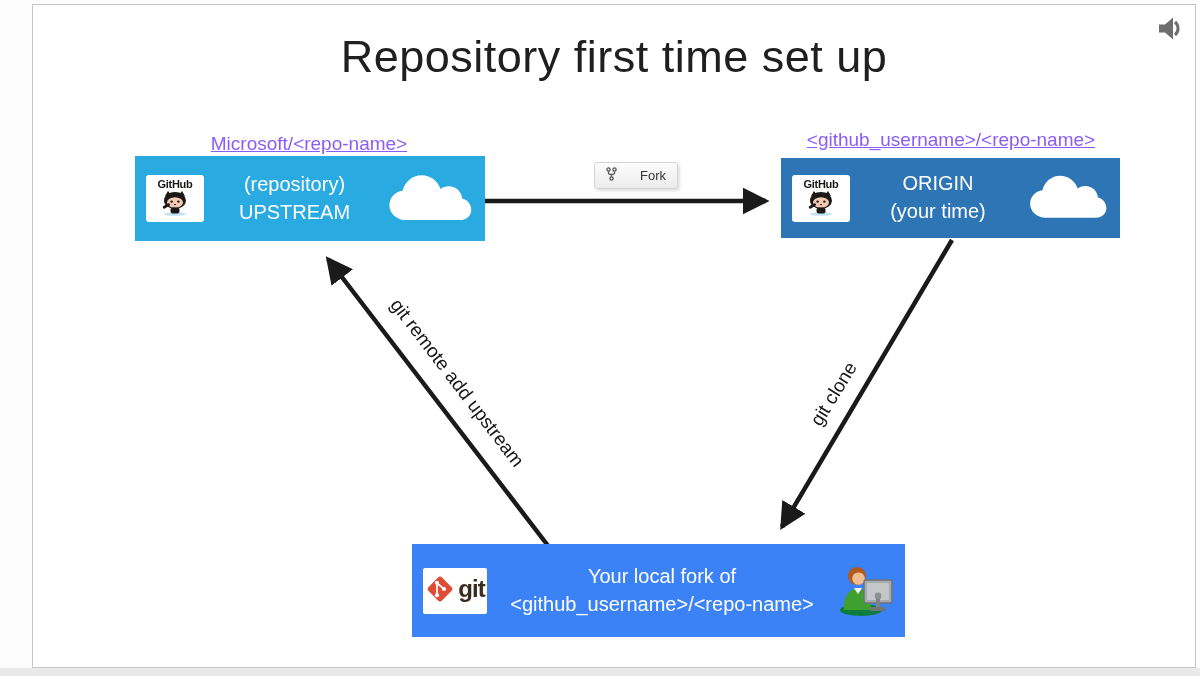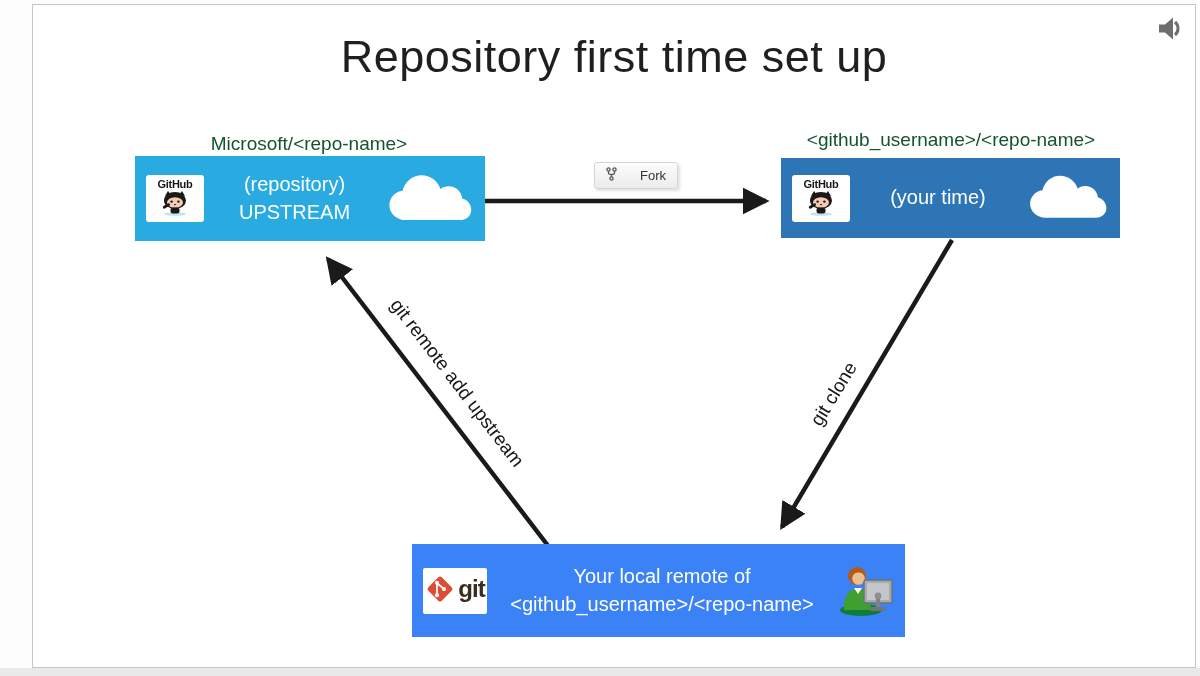--- a/index.html
+++ b/index.html
@@ -9,21 +9,21 @@
     position:absolute; left:4px; top:4px; right:4px; bottom:8px;
     background:#ffffff; border:1px solid #c6c6c6;margin-left:28px;
   }
   .bottom-strip { position:absolute; left:0; right:0; bottom:0; height:8px; background:#e9e9e9; }
 
   .title {
     position:absolute; left:0; right:0; top:26px; text-align:center;
     font-size:45px; font-weight:300; color:#1f1f1f; letter-spacing:0.5px;
   }
 
-  .node-label { position:absolute; font-size:19px; color:#14532d; text-align:center; font-weight:500; }
+  .node-label { position:absolute; font-size:19px; color:#8b5cf6; text-align:center; font-weight:500;text-decoration:underline; }
   .label-upstream { left:100px; width:352px; top:128px; }
   .label-origin  { left:748px; width:340px; top:124px; }
 
   .node { position:absolute; display:flex; align-items:center; }
   .node-upstream { left:102px; top:151px; width:350px; height:85px; background:#29ABE2; }
   .node-origin   { left:748px; top:153px; width:339px; height:80px; background:#2E75B6; }
   .node-local    { left:379px; top:539px; width:493px; height:93px; background:#3b82f6; }
 
   .node-text { flex:1; text-align:center; color:#ffffff; font-size:20px; line-height:1.38; }
 
@@ -124,20 +124,21 @@
             <ellipse cx="17" cy="12.5" rx="8" ry="5.2" fill="#f4cbb2"></ellipse>
             <circle cx="13.6" cy="11.6" r="1.2" fill="#1b1817"></circle>
             <circle cx="20.4" cy="11.6" r="1.2" fill="#1b1817"></circle>
             <ellipse cx="17" cy="14.6" rx="1.1" ry="0.7" fill="#1b1817"></ellipse>
             <rect x="12.5" y="17.5" width="9" height="6" rx="2.5" fill="#1b1817"></rect>
             <rect x="4.5" y="14.5" width="8" height="2.8" rx="1.4" fill="#1b1817" transform="rotate(-30 8.5 16)"></rect>
           </svg>
         </span>
       </div>
       <div class="node-text">
+        <div>ORIGIN</div>
         <div>(your time)</div>
       </div>
       <span class="cloud-wrap">
         <svg width="82" height="54" viewBox="0 0 100 64">
           <path fill="#ffffff" d="M24,56 C13,56 5,48 5,39 C5,30.5 11.5,23.5 20,22.5 C22.5,12.5 31,5 41.5,5 C51.5,5 60,11.5 63,20.5 C65.5,18.5 69,17.5 72.5,17.5 C80.5,17.5 87,23.8 87.8,31.5 C94,33 98,38.3 98,44.5 C98,51 92.5,56 85.5,56 Z"></path>
         </svg>
       </span>
     </div>
 
     <div class="node node-local">
@@ -148,21 +149,21 @@
             <line x1="12" y1="8.5" x2="12" y2="21.5" stroke="#ffffff" stroke-width="1.7"></line>
             <line x1="13" y1="10" x2="18.5" y2="14.5" stroke="#ffffff" stroke-width="1.7"></line>
             <circle cx="12" cy="8.8" r="2.1" fill="#ffffff"></circle>
             <circle cx="12" cy="21.2" r="2.1" fill="#ffffff"></circle>
             <circle cx="19" cy="15" r="2.1" fill="#ffffff"></circle>
           </svg>
         </span>
         <span class="git-word">git</span>
       </div>
       <div class="node-text">
-        <div>Your local remote of</div>
+        <div>Your local fork of</div>
         <div>&lt;github_username&gt;/&lt;repo-name&gt;</div>
       </div>
       <span class="person-wrap">
         <svg width="58" height="56" viewBox="0 0 58 56">
           <ellipse cx="24" cy="47" rx="21" ry="6" fill="#0e7c3c"></ellipse>
           <circle cx="20" cy="13" r="9" fill="#b45a1b"></circle>
           <circle cx="21.5" cy="15.5" r="6.3" fill="#eebd90"></circle>
           <path d="M12.5,12 Q14,5.5 21,5.5 Q27.5,5.5 28.5,11 Q24,8.5 19,9.5 Q14.5,10.5 12.5,12 Z" fill="#b45a1b"></path>
           <path d="M7,47 Q6,28 20,25 Q34,27 34,47 Z" fill="#3fa02f"></path>
           <polygon points="17,25 21,31 25,25" fill="#ffffff"></polygon>

